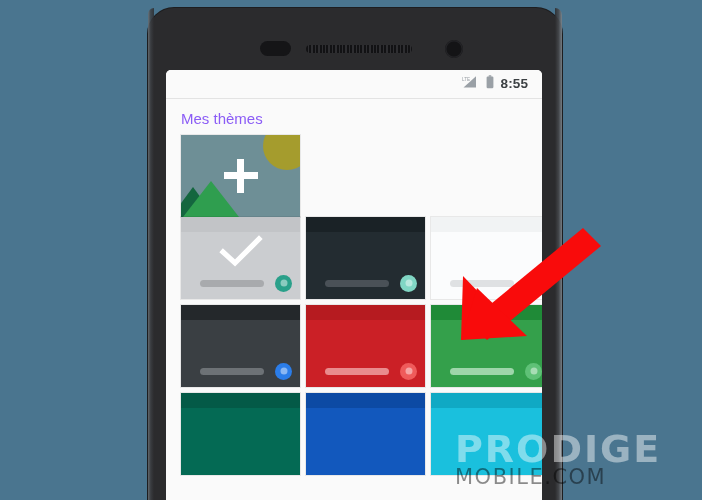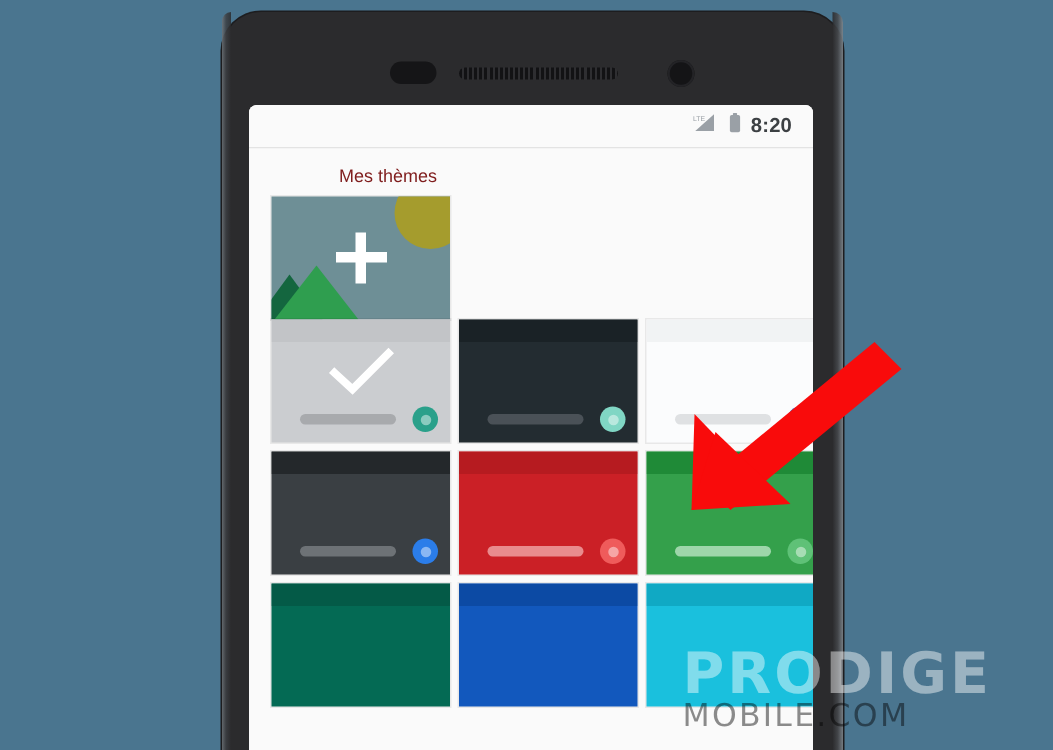--- a/index.html
+++ b/index.html
@@ -130,25 +130,24 @@
     height: 1px;
     background: #e3e3e3;
   }
 
   
   #content {
     background: #fafafa;
     padding: 0 0 0 0;
   }
   .section-title {
-    font-size: 12px;
-    color: #7f1d1d;
+    font-size: 15px;
+    color: #8b5cf6;
     padding: 12px 0 7px 15px;
     line-height: 1.1;
-    margin-left: 45px;
   }
 
   
   #my-themes-row { padding-left: 15px; }
   #add-theme-tile {
     position: relative;
     width: 119px;
     height: 82px;
     background: #6e8f96;
     overflow: hidden;
@@ -307,21 +306,21 @@
             <text x="0" y="5.5" font-size="4.6" fill="#9aa0a6" font-family="Liberation Sans, sans-serif">LTE</text>
             <path d="M1.5 12.4 L14 1.2 L14 12.4 Z" fill="#9aa0a6"></path>
           </svg>
         </span>
         <span class="status-icon">
           <svg width="8" height="14" viewBox="0 0 8 14">
             <rect x="2.6" y="0.3" width="2.8" height="1.5" rx="0.5" fill="#9aa0a6"></rect>
             <rect x="0.6" y="1.6" width="6.8" height="11.6" rx="1.2" fill="#9aa0a6"></rect>
           </svg>
         </span>
-        <span id="status-time">8:20</span>
+        <span id="status-time">8:55</span>
       </div>
 
       <div id="app-bar-divider"></div>
 
       <div id="content">
 
         <div class="section-title">Mes thèmes</div>
 
         <div id="my-themes-row">
           <div id="add-theme-tile">

